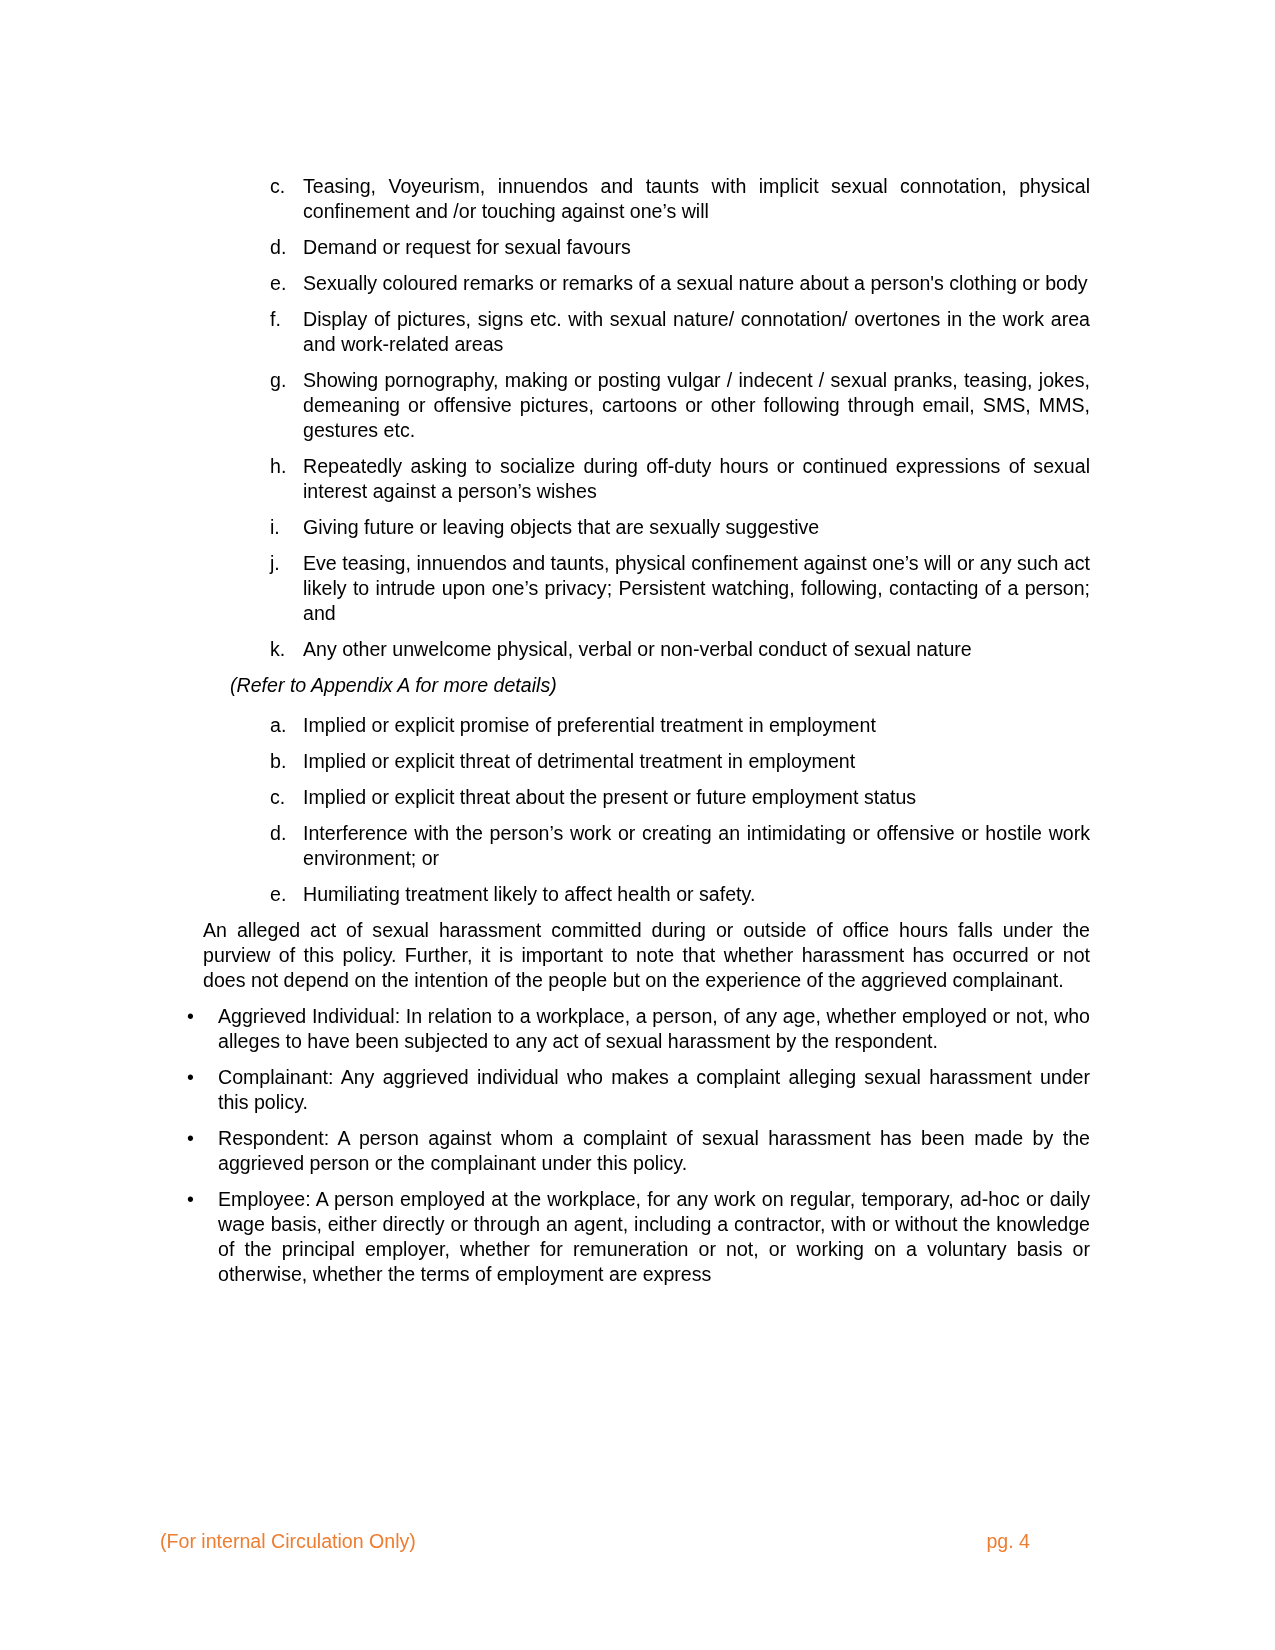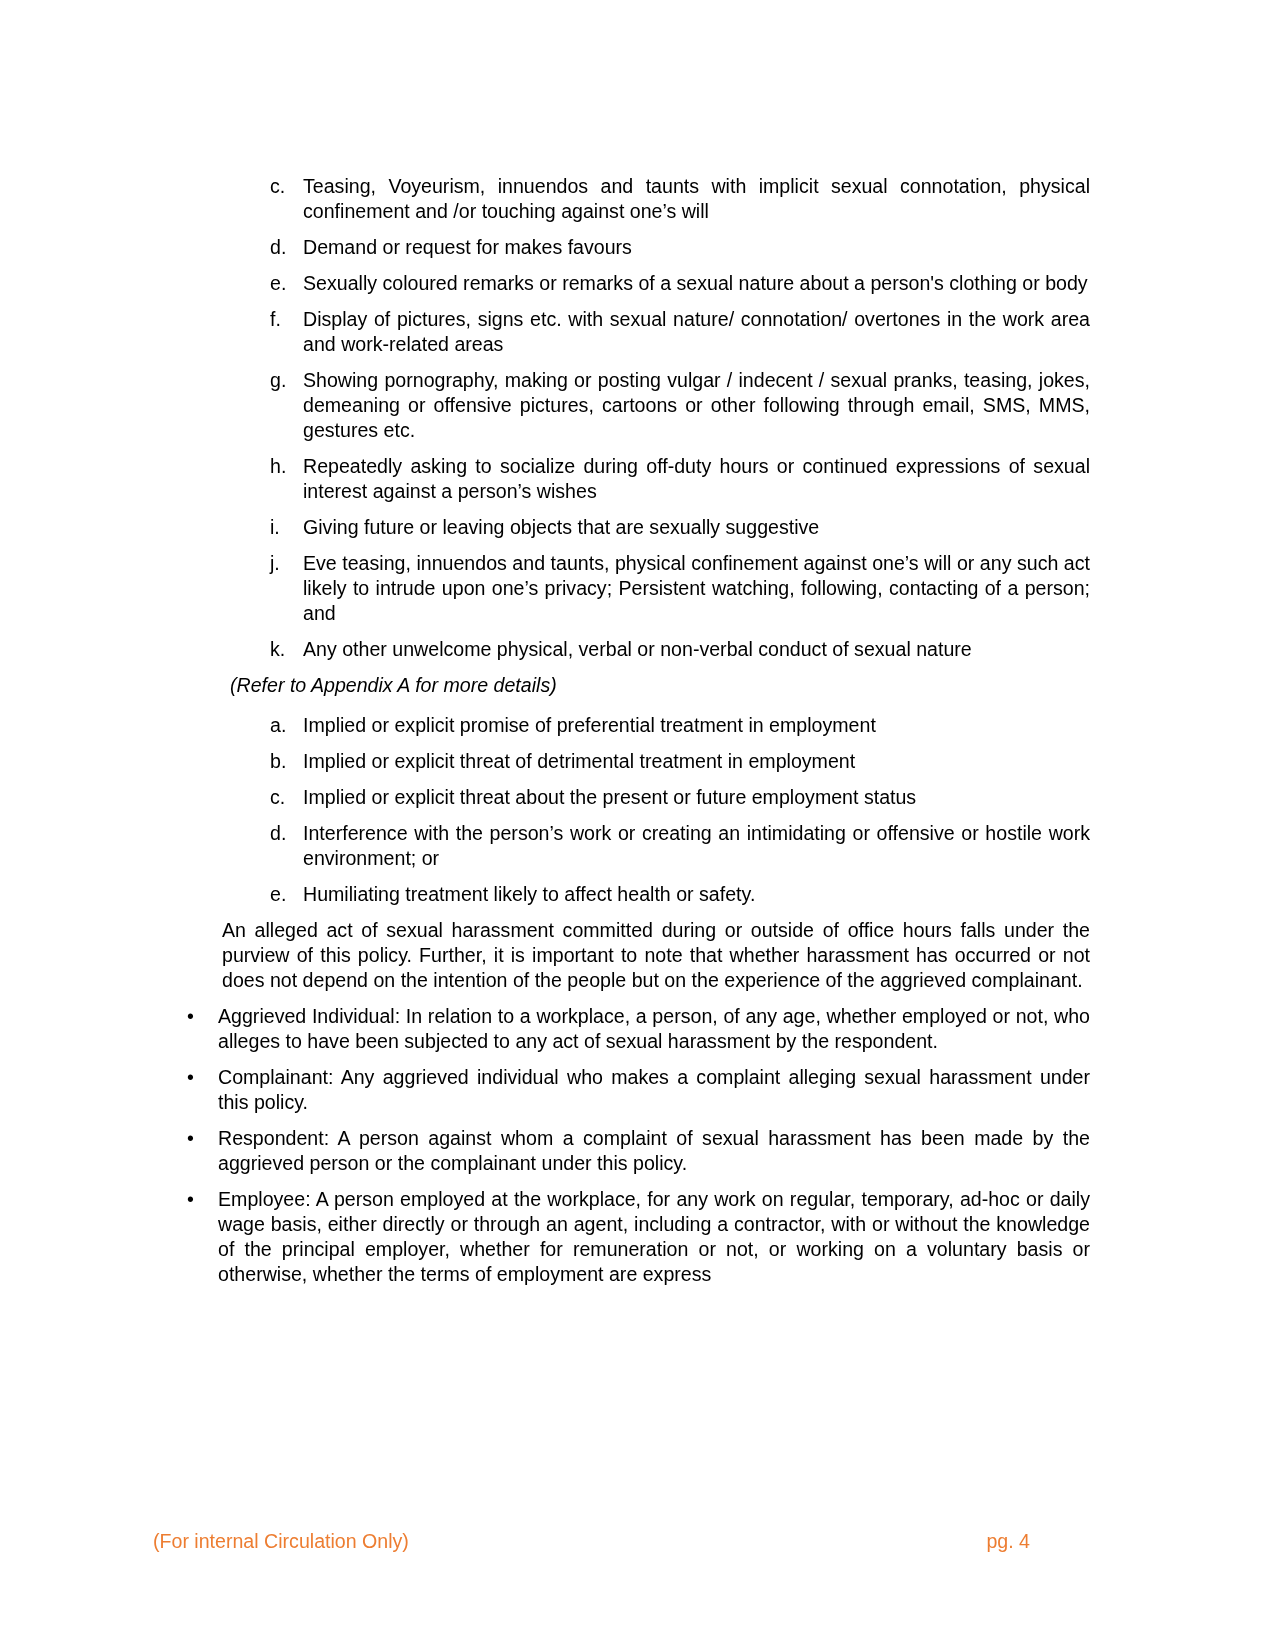--- a/index.html
+++ b/index.html
@@ -34,60 +34,60 @@
     flex: 1 1 auto;
     text-align: justify;
   }
   
   .para {
     margin: 0 0 11px 43px;
     text-align: justify;
   }
   .para--refer { text-align: left; font-style: italic; }
   .para--intro { margin-top: 49px; }
-  .para--alleged { margin-left: 35px; }
+  .para--alleged { margin-left: 16px; }
   .list2 .li--first { margin-top: 15px; }
   
   .def {
     display: flex;
     margin: 0 0 11px 0;
   }
   .def-bullet {
     flex: 0 0 31px;
   }
   .def-text {
     flex: 1 1 auto;
     text-align: justify;
   }
   .term { font-weight: normal; }
   
   .footer {
     position: absolute;
-    left: 153px;
+    left: 160px;
     right: 245px;
     top: 1529px;
     display: flex;
     justify-content: space-between;
     color: #ED7D31;
     text-align: center;
   }
 </style>
 </head>
 <body>
 
 <div class="page">
   <div class="content">
 
     <div class="li">
       <span class="li-marker">c.</span>
       <span class="li-text">Teasing, Voyeurism, innuendos and taunts with implicit sexual connotation, physical confinement and /or touching against one’s will</span>
     </div>
     <div class="li">
       <span class="li-marker">d.</span>
-      <span class="li-text">Demand or request for makes favours</span>
+      <span class="li-text">Demand or request for sexual favours</span>
     </div>
     <div class="li">
       <span class="li-marker">e.</span>
       <span class="li-text">Sexually coloured remarks or remarks of a sexual nature about a person's clothing or body</span>
     </div>
     <div class="li">
       <span class="li-marker">f.</span>
       <span class="li-text">Display of pictures, signs etc. with sexual nature/ connotation/ overtones in the work area and work-related areas</span>
     </div>
     <div class="li">

